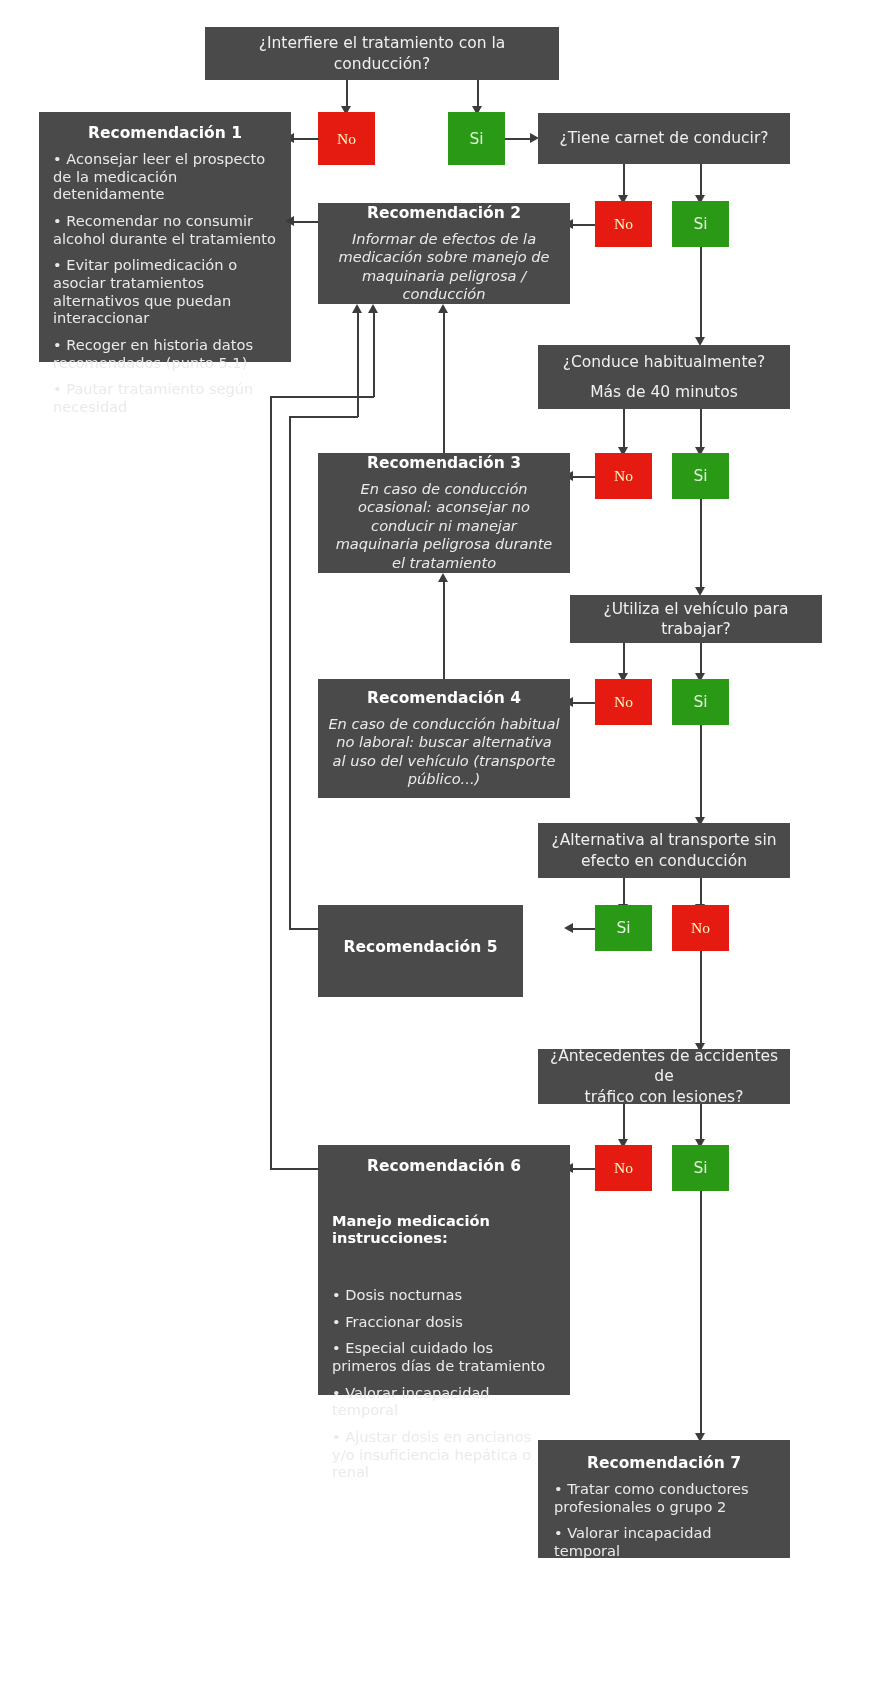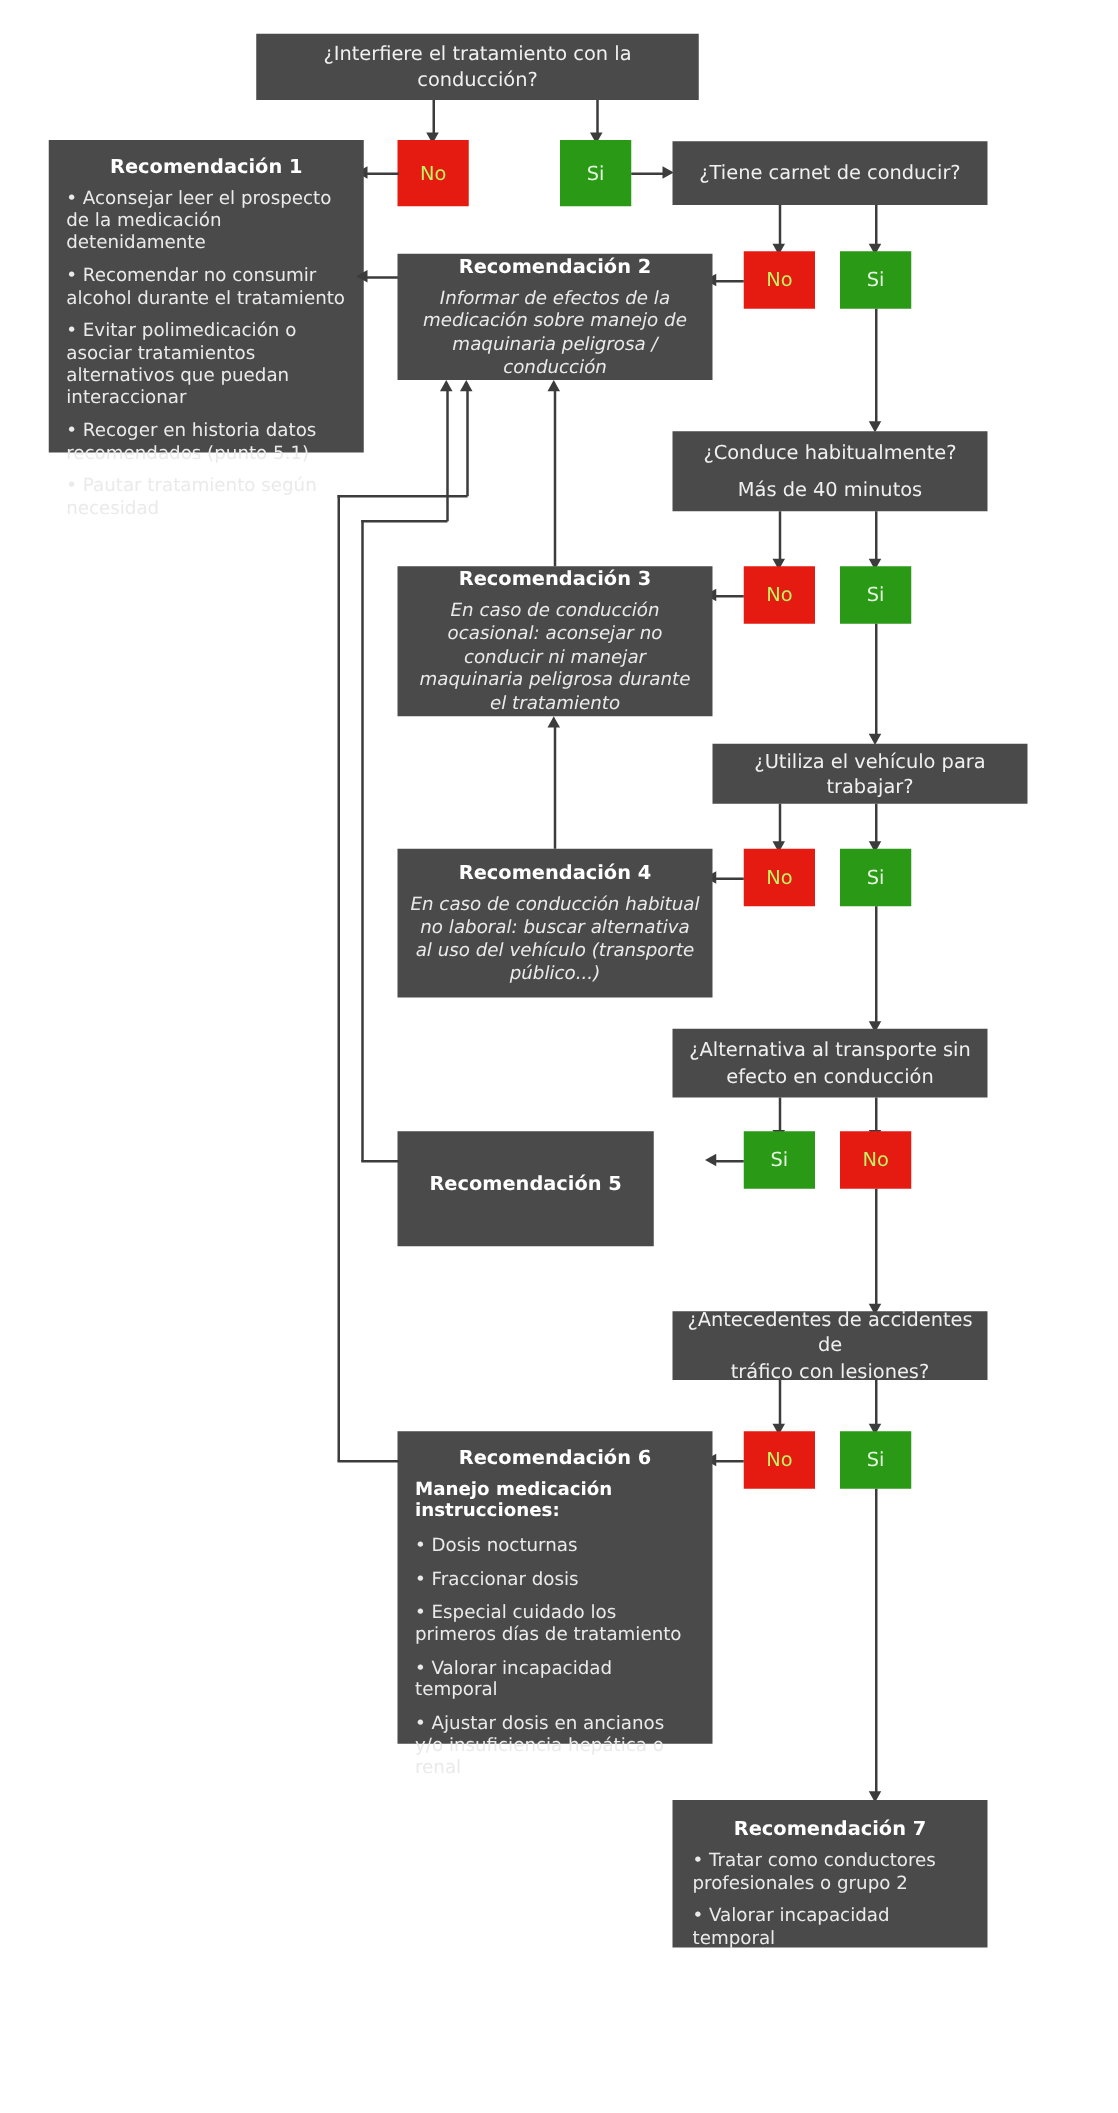--- a/index.html
+++ b/index.html
@@ -72,21 +72,22 @@
   .chip {
     position: absolute;
     box-sizing: border-box;
     display: flex;
     align-items: center;
     justify-content: center;
     font-size: 15.5px;
   }
   .chip.no {
     background: #e51b12;
-    color: #bef264;
+    color: #fef9c3;
+    font-family: Liberation Serif, serif;
   }
   .chip.si {
     background: #2a9916;
     color: #e2f7de;
   }
   .conn {
     position: absolute;
     background: #3c3c3c;
   }
   .conn.h { height: 1.6px; }
@@ -293,21 +294,21 @@
   <div class="chip no" style="left:595px; top:1145px; width:57px; height:46px;">
     <span>No</span>
   </div>
   <div class="chip si" style="left:672px; top:1145px; width:57px; height:46px;">
     <span>Si</span>
   </div>
 
   <div class="conn h" style="left:570px; top:1168px; width:25px;"></div>
   <div class="arrow left" style="left:564px; top:1163px;"></div>
 
-  <div class="node" style="left:318px; top:1145px; width:252px; height:250px; justify-content:flex-start; padding:12px 14px;">
+  <div class="node" style="left:318px; top:1145px; width:252px; height:250px; justify-content:flex-start; padding:12px 14px;gap:29px;">
     <div class="rec-title">Recomendación 6</div>
     <div class="rec-sub">Manejo medicación instrucciones:</div>
     <div class="bullets">
       <div class="bullet">• Dosis nocturnas</div>
       <div class="bullet">• Fraccionar dosis</div>
       <div class="bullet">• Especial cuidado los primeros días de tratamiento</div>
       <div class="bullet">• Valorar incapacidad temporal</div>
       <div class="bullet">• Ajustar dosis en ancianos y/o insuficiencia hepática o renal</div>
     </div>
   </div>

